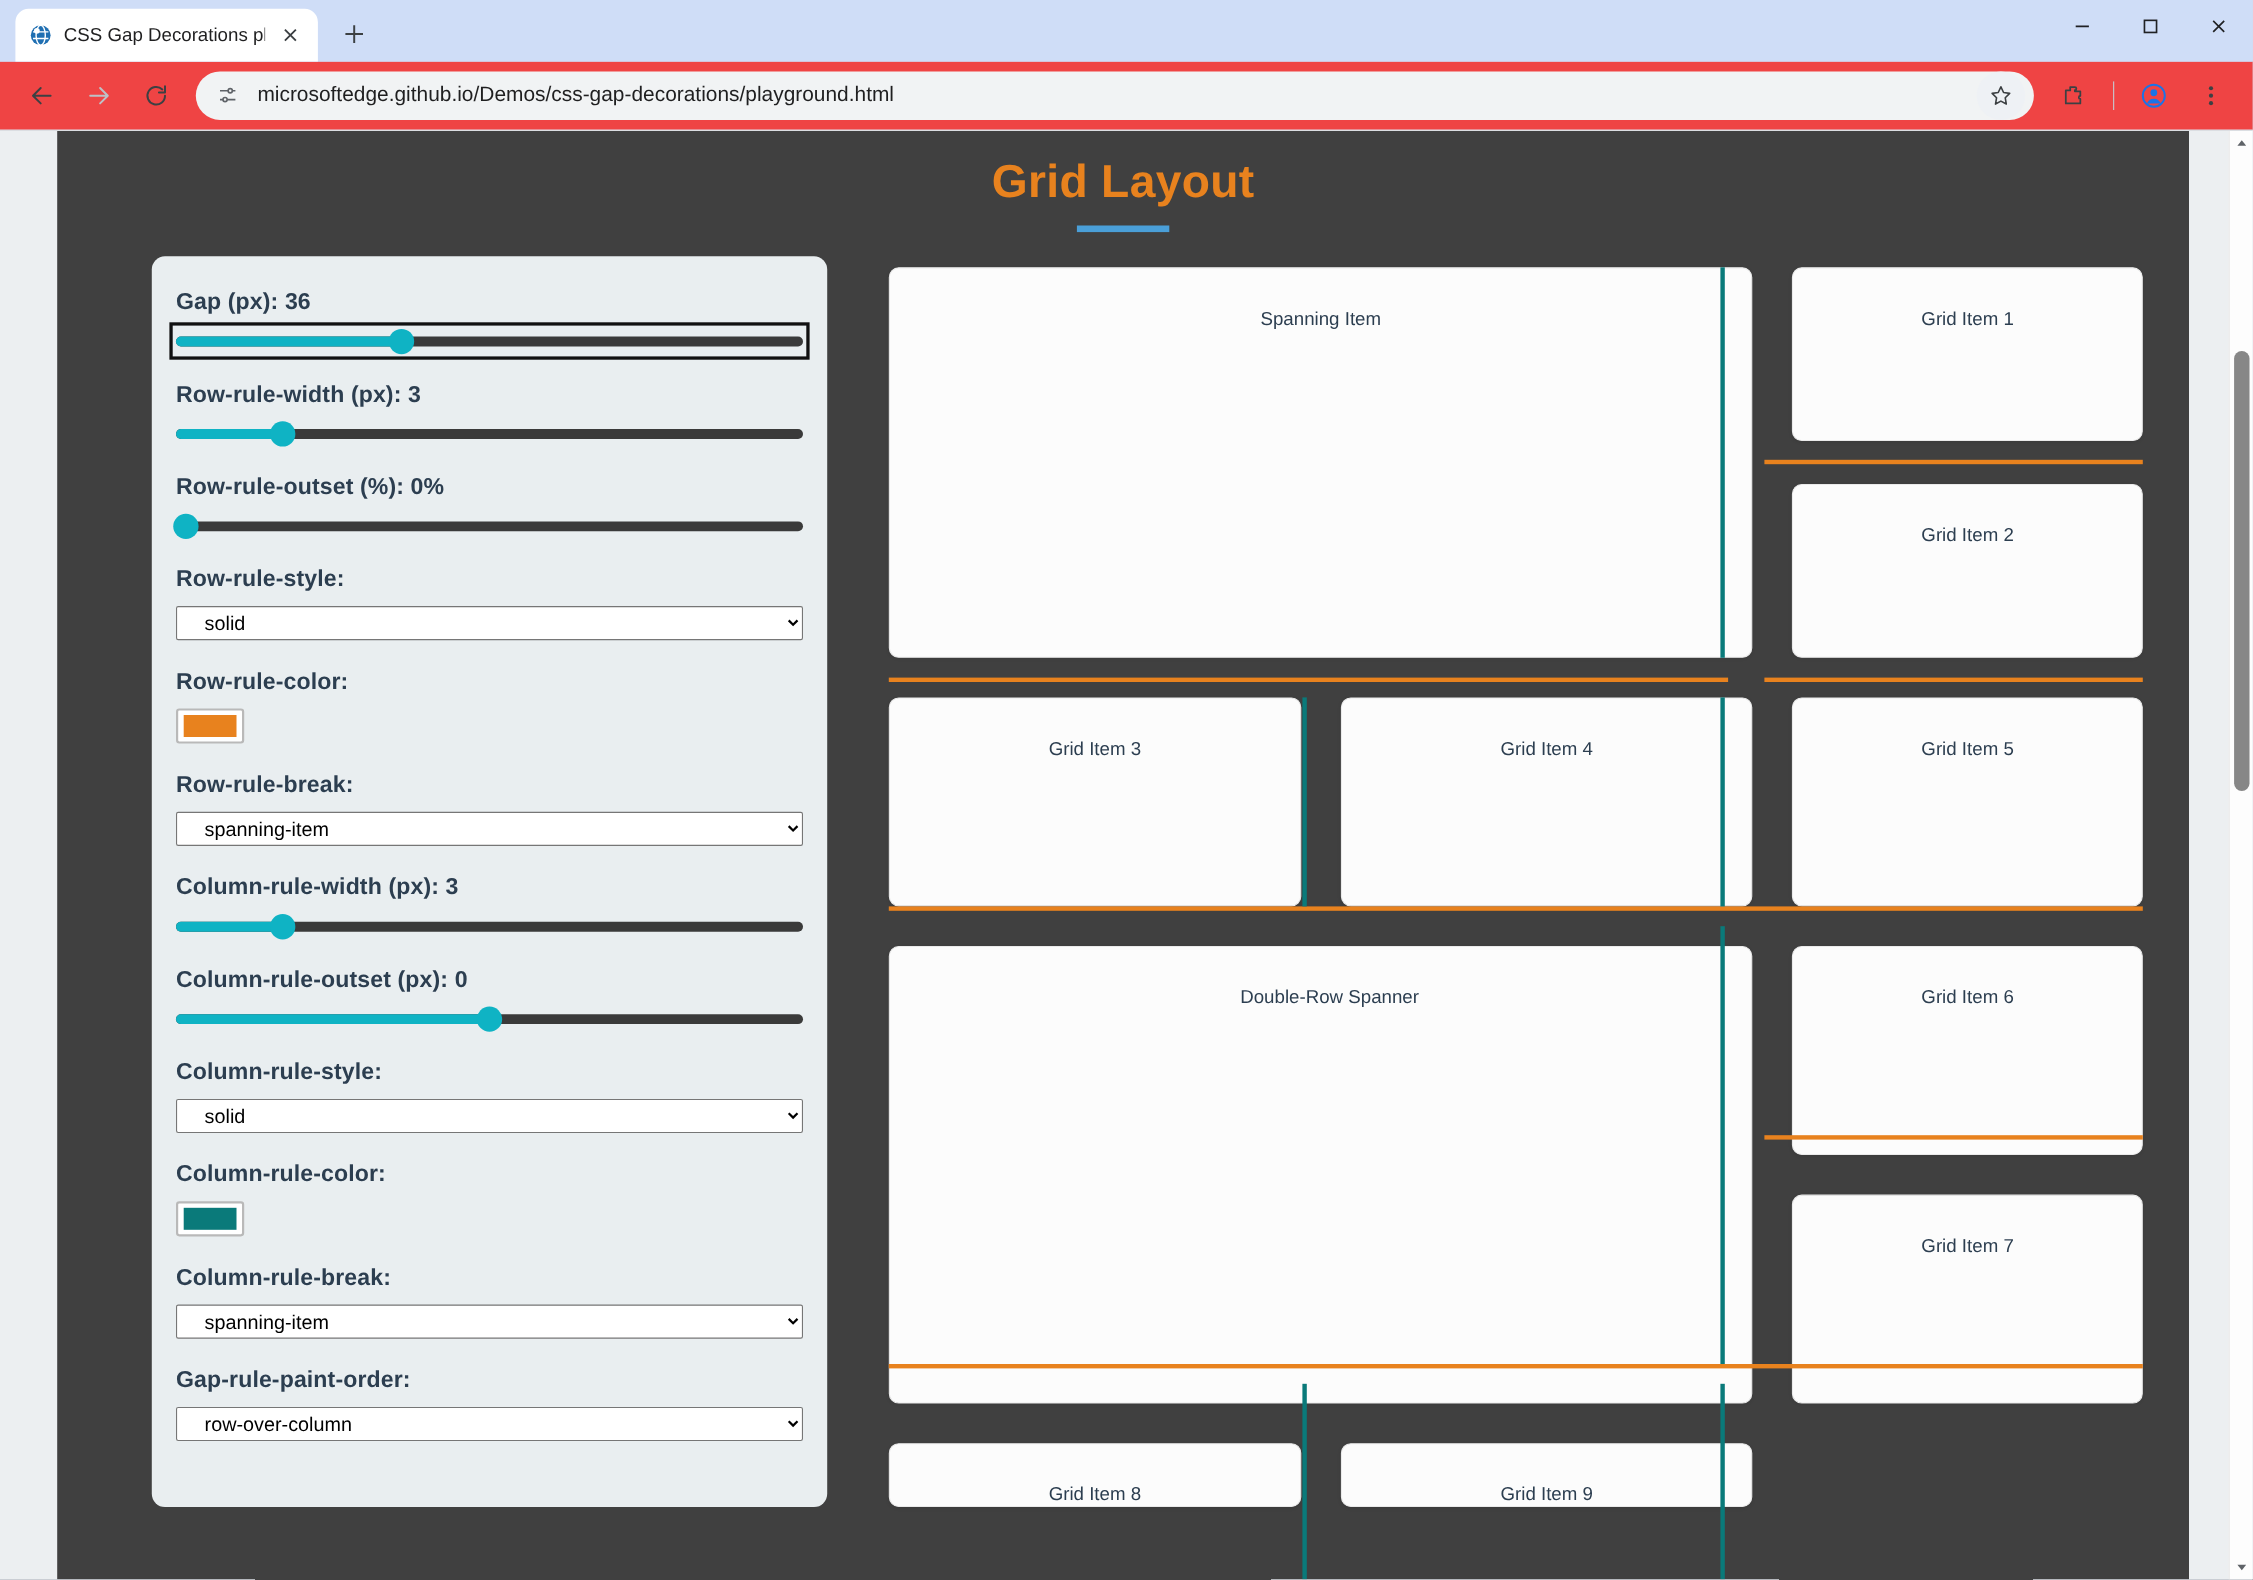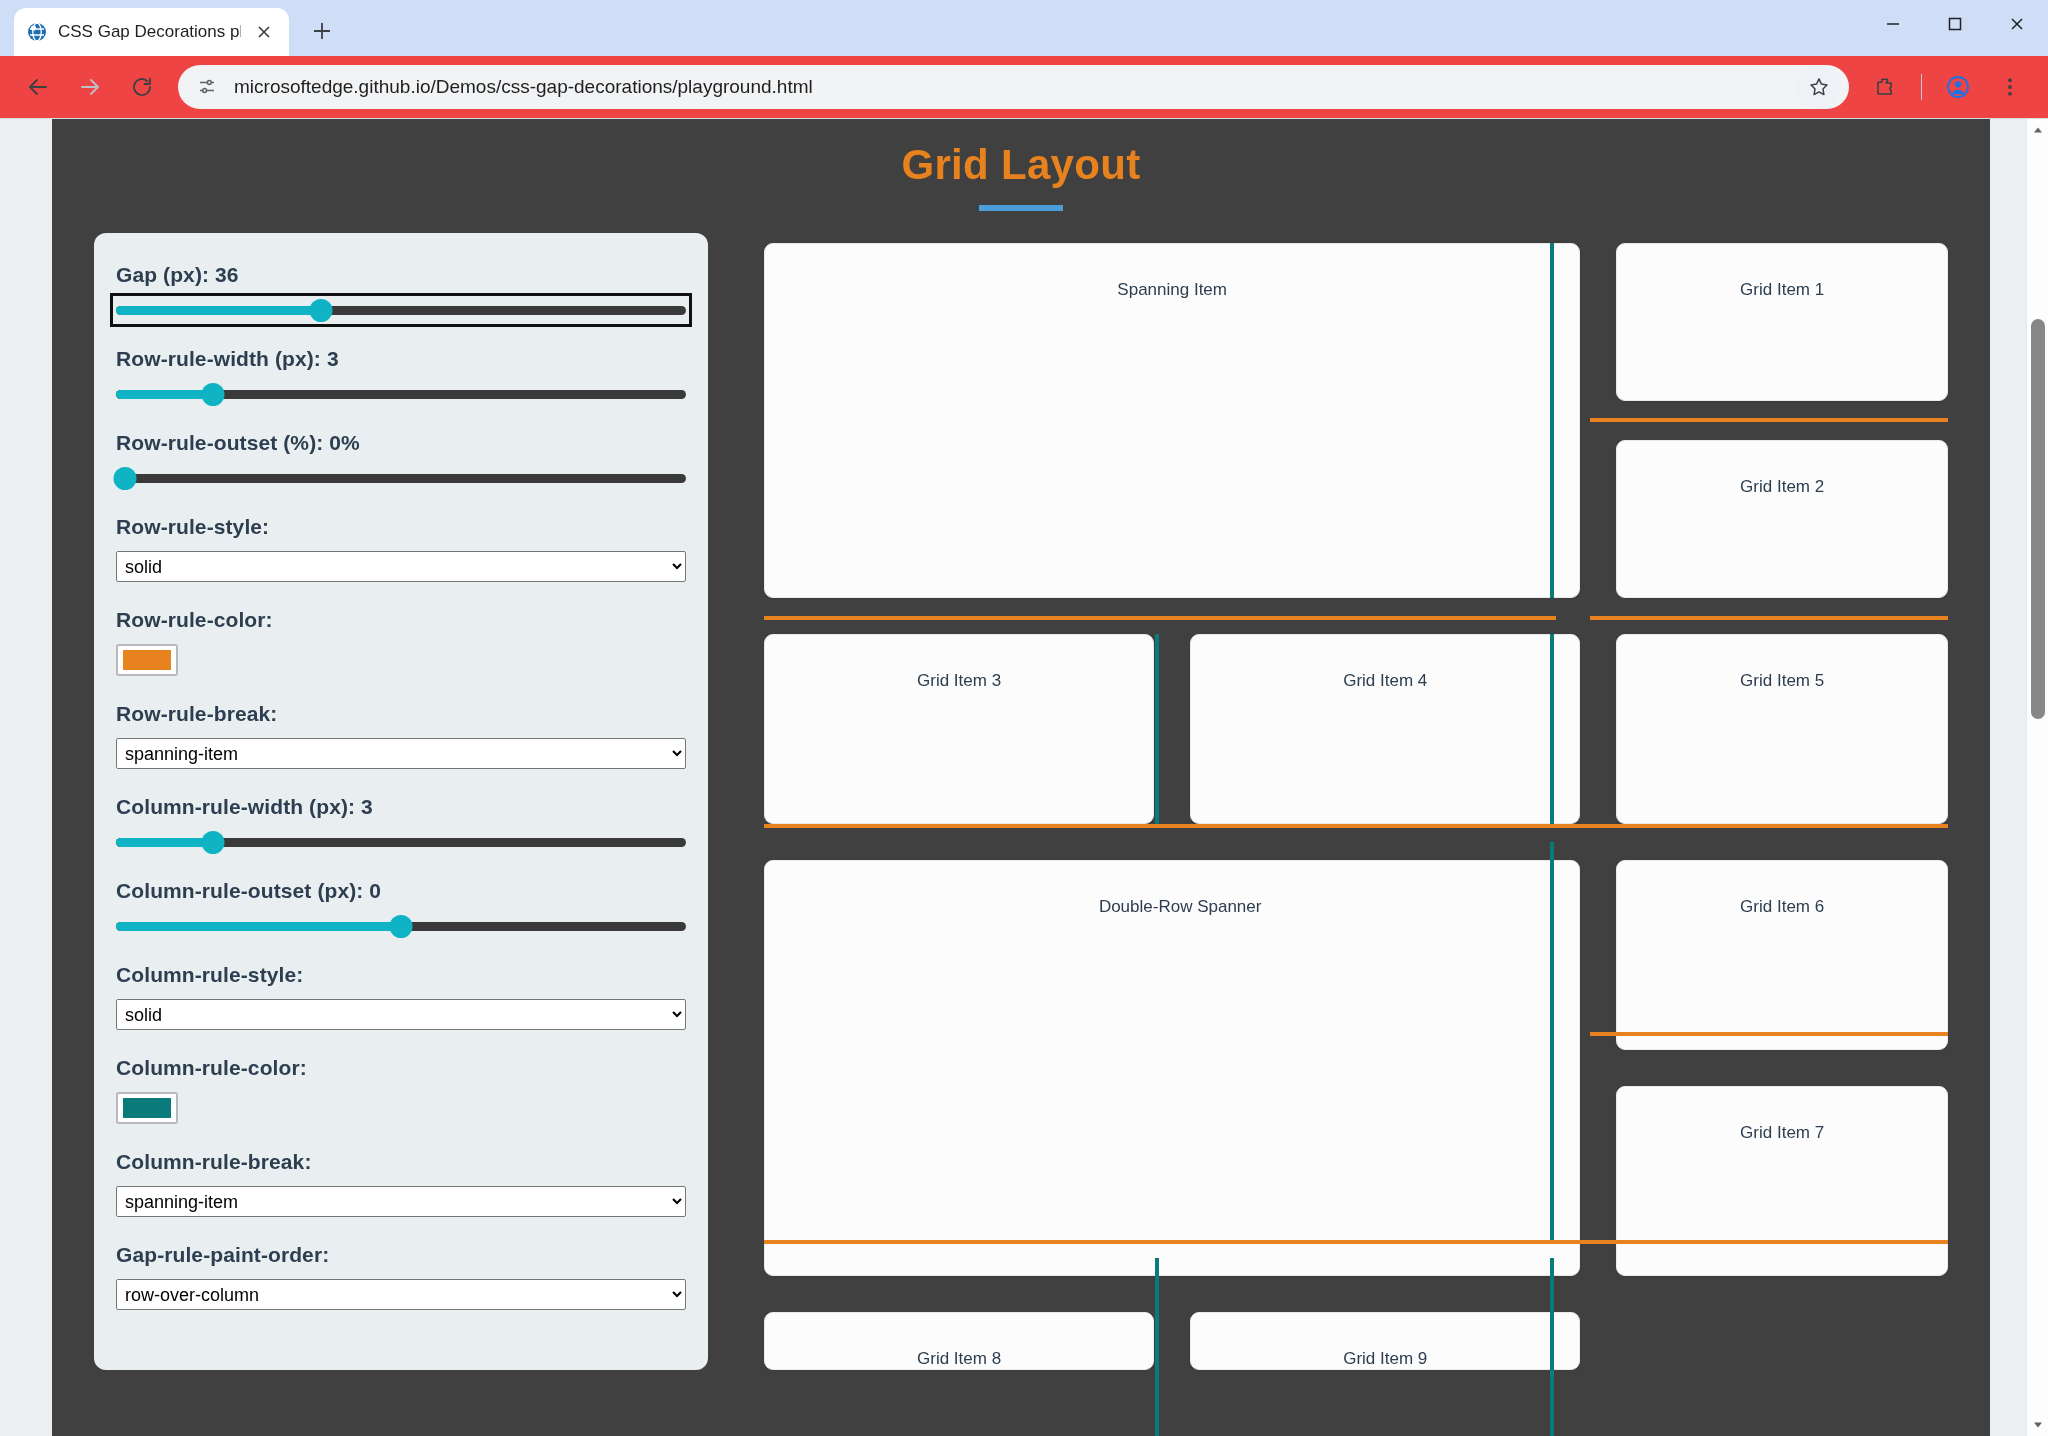--- a/index.html
+++ b/index.html
@@ -46,21 +46,21 @@
   
   .viewport { flex: 1; background: #eceff1; position: relative; overflow: hidden;
               border-top: 1px solid #dadce0; }
   .page { position: absolute; left: 52px; top: 0; width: 1938px; height: 100%;
           background: #404040; overflow: hidden; }
 
   .page-title { text-align: center; color: #e8821e; font-size: 42px; font-weight: bold;
                 padding-top: 22px; letter-spacing: .3px; }
   .title-underline { width: 84px; height: 6px; background: #4a9fd8; margin: 16px auto 0; }
 
-  .content { display: flex; padding: 22px 42px 0 42px; gap: 56px; }
+  .content { display: flex; padding: 22px 42px 0 42px; gap: 56px; margin-left: 44px; }
 
   
   .controls { width: 614px; flex: 0 0 614px; background: #e9eef0; border-radius: 12px;
               padding: 30px 42px 30px 22px; }
   .ctrl-label { font-size: 21px; font-weight: bold; color: #2c3e50; margin-bottom: 12px;
                 letter-spacing: .1px; }
   .ctrl-group { margin-bottom: 26px; }
   .ctrl-group:last-child { margin-bottom: 0; }
 
   .slider { position: relative; width: 570px; height: 22px; display: flex;
@@ -69,21 +69,21 @@
   .track { position: absolute; left: 0; right: 0; height: 9px; background: #3a3a3a;
            border-radius: 5px; }
   .track-fill { position: absolute; left: 0; height: 9px; background: #0fb3c4;
                 border-radius: 5px; }
   .thumb { position: absolute; width: 23px; height: 23px; border-radius: 50%;
            background: #0fb3c4; transform: translateX(-50%); }
 
   select.ctrl-select { width: 570px; height: 31px; font-size: 18px;
                        font-family: "Liberation Sans", sans-serif; color: #000;
                        background: #fff; border: 1px solid #767676; border-radius: 2px;
-                       padding: 0 4px; }
+                       padding: 0 21px; }
 
   .color-swatch { width: 62px; height: 32px; border: 2px solid #b9b9b9; border-radius: 3px;
                   background: #fff; padding: 4px 5px; }
   .color-swatch > i { display: block; width: 100%; height: 100%; }
 
   
   .griddemo { flex: 1; position: relative; padding-top: 10px; }
   .grid { position: relative; display: grid; grid-template-columns: 3fr 3fr 2.55fr;
           grid-template-rows: 355px 190px 190px 190px;
           column-gap: 36px; row-gap: 36px; }

